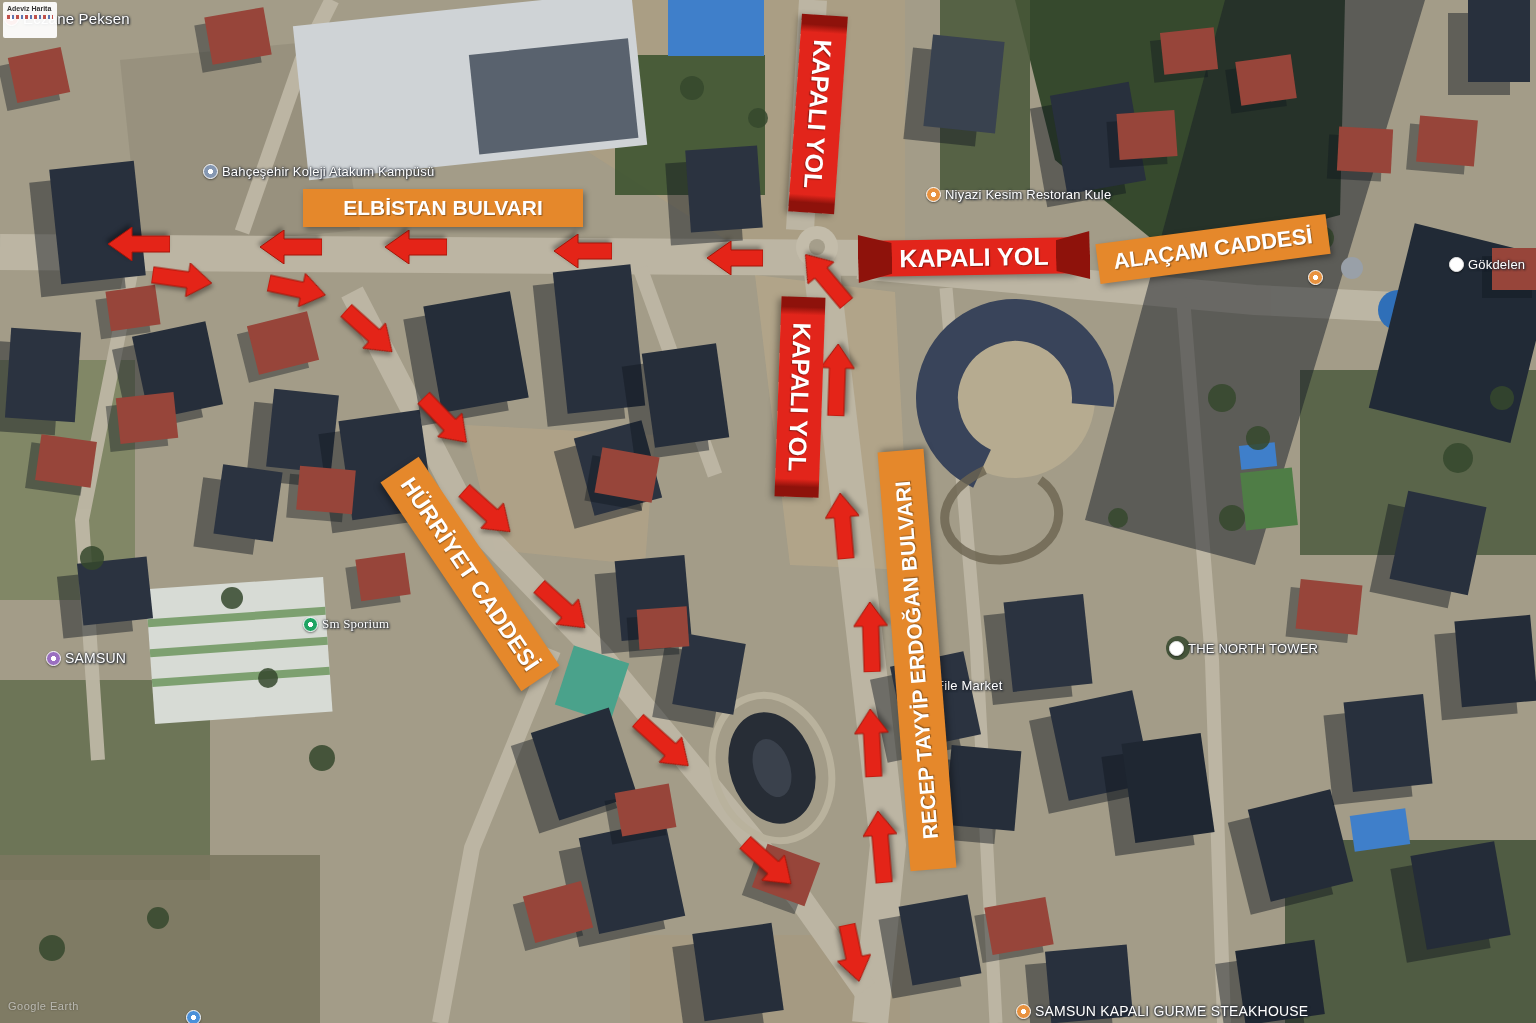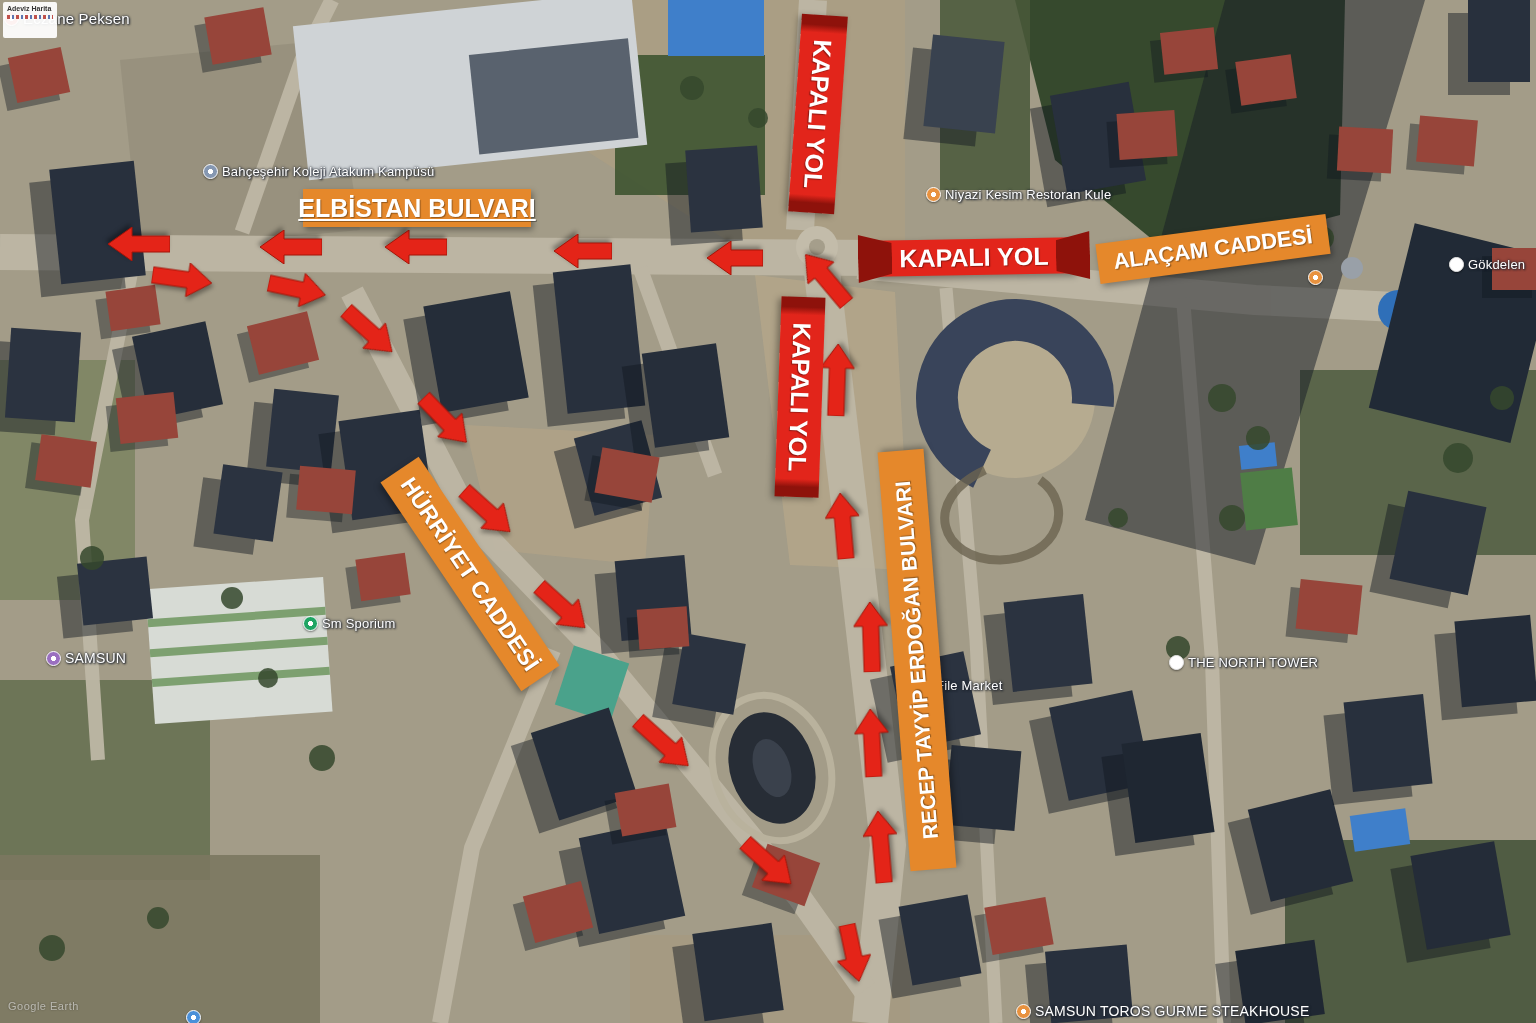--- a/index.html
+++ b/index.html
@@ -284,34 +284,34 @@
         <span class="poi-dot white" style="background: rgb(255, 255, 255);"></span>
         <span>Gökdelen</span>
       </div>
       <div class="map-label" style="left: 1308px; top: 270px; font-size: 13px;">
         <span class="poi-dot" style="background-color: rgb(232, 146, 63);"></span>
       </div>
       <div class="map-label" style="left: 46px; top: 650px; font-size: 14px;">
         <span class="poi-dot" style="background-color: rgb(154, 111, 192);"></span>
         <span>SAMSUN</span>
       </div>
-      <div class="map-label" style="left: 303px; top: 616px; font-size: 13px;">
+      <div class="map-label" style="left: 303px; top: 616px; font-size: 13px; font-family: Liberation Serif, serif;">
         <span class="poi-dot" style="background-color: rgb(31, 164, 99);"></span>
         <span>Sm Sporium</span>
       </div>
       <div class="map-label" style="left: 936px; top: 678px; font-size: 13px;">
         <span>File Market</span>
       </div>
-      <div class="map-label" style="left: 1169px; top: 655px; font-size: 13px; text-align: right;">
+      <div class="map-label" style="left: 1169px; top: 641px; font-size: 13px; text-align: right;">
         <span class="poi-dot white" style="background: rgb(255, 255, 255);"></span>
         <span>THE NORTH TOWER</span>
       </div>
       <div class="map-label" style="left: 1016px; top: 1003px; font-size: 14px;">
         <span class="poi-dot" style="background-color: rgb(232, 146, 63);"></span>
-        <span>SAMSUN TOROS GURME STEAKHOUSE</span>
+        <span>SAMSUN KAPALI GURME STEAKHOUSE</span>
       </div>
       <div class="map-label" style="left: 186px; top: 1010px; font-size: 13px;">
         <span class="poi-dot" style="background-color: rgb(74, 144, 217);"></span>
       </div>
     </div>
   <div id="arrows-layer">
       <div class="arrow" style="left: 108px; top: 227px; width: 62px; height: 34px; transform: rotate(180deg);"><svg width="62" height="34" viewBox="0 0 62 34">
     <polygon points="0,9 38,9 38,0 62,17 38,34 38,25 0,25" fill="#e42418" stroke="#a51408" stroke-width="1"></polygon>
         </svg></div>
       <div class="arrow" style="left: 260px; top: 230px; width: 62px; height: 34px; transform: rotate(180deg);"><svg width="62" height="34" viewBox="0 0 62 34">
@@ -366,21 +366,21 @@
     <polygon points="0,9 42,9 42,0 66,17 42,34 42,25 0,25" fill="#e42418" stroke="#a51408" stroke-width="1"></polygon>
         </svg></div>
       <div class="arrow" style="left: 801px; top: 363px; width: 72px; height: 34px; transform: rotate(-88deg);"><svg width="72" height="34" viewBox="0 0 72 34">
     <polygon points="0,9 48,9 48,0 72,17 48,34 48,25 0,25" fill="#e42418" stroke="#a51408" stroke-width="1"></polygon>
         </svg></div>
       <div class="arrow" style="left: 794px; top: 262px; width: 64px; height: 34px; transform: rotate(-130deg);"><svg width="64" height="34" viewBox="0 0 64 34">
     <polygon points="0,9 40,9 40,0 64,17 40,34 40,25 0,25" fill="#e42418" stroke="#a51408" stroke-width="1"></polygon>
         </svg></div>
     </div>
   <div id="banners-layer">
-      <div class="banner orange" style="left: 303px; top: 189px; width: 228px; height: 38px; font-size: 25px; transform: rotate(0deg); text-decoration: underline;">
+      <div class="banner orange" style="left: 303px; top: 189px; width: 280px; height: 38px; font-size: 21px; transform: rotate(0deg);">
         <span>ELBİSTAN BULVARI</span>
       </div>
       <div class="banner orange" style="left: 1097px; top: 229px; width: 232px; height: 40px; font-size: 22px; transform: rotate(-7.5deg);">
         <span>ALAÇAM CADDESİ</span>
       </div>
       <div class="banner orange" style="left: 344px; top: 551px; width: 252px; height: 46px; font-size: 23px; transform: rotate(56deg);">
         <span>HÜRRİYET CADDESİ</span>
       </div>
       <div class="banner orange" style="left: 707px; top: 637px; width: 420px; height: 46px; font-size: 21px; transform: rotate(-94.5deg);">
         <span>RECEP TAYYİP ERDOĞAN BULVARI</span>

